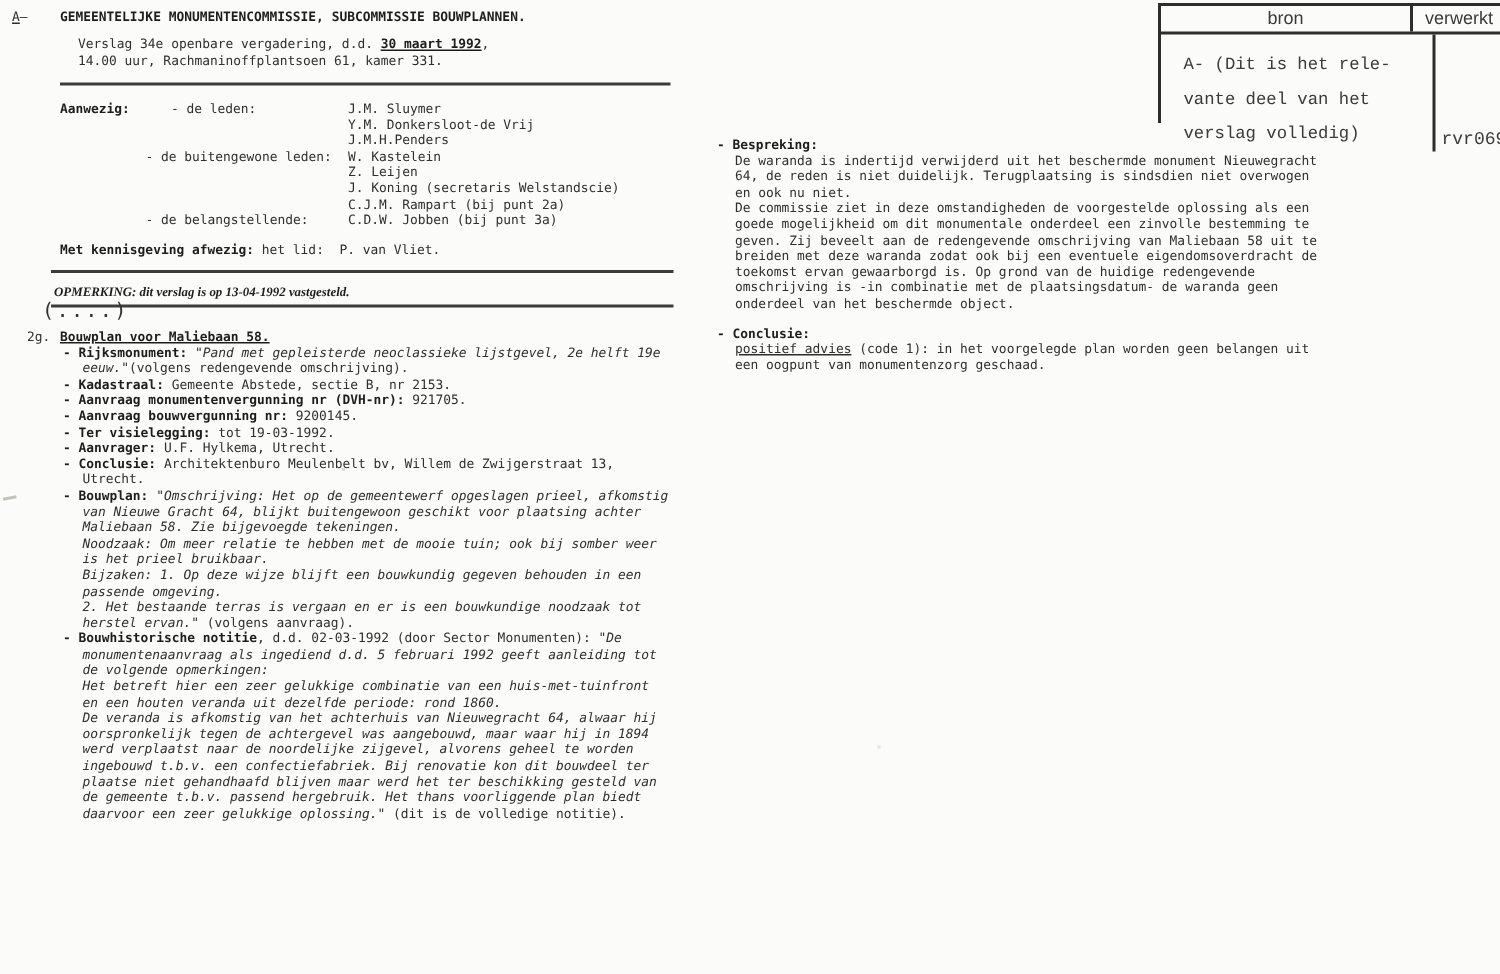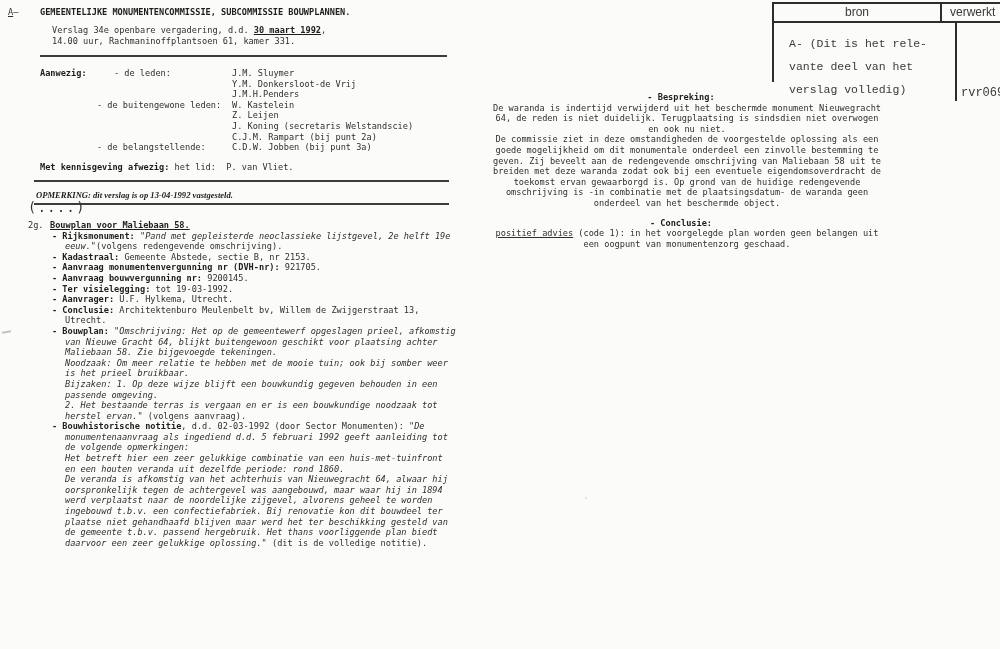--- a/index.html
+++ b/index.html
@@ -88,41 +88,41 @@
 </div>
 
 <div class="abs doc" style="left:40px;top:162px;"><span class="b">Met kennisgeving afwezig:</span><span class="prew"> het lid:  P. van Vliet.</span></div>
 
 <div class="abs remarkbox" style="left:34px;top:180px;">
   <span class="doc b i">OPMERKING: dit verslag is op 13-04-1992 vastgesteld.</span>
 </div>
 
 <div class="abs ellipsis" style="left:28px;top:199px;">(....)</div>
 
-<div class="abs doc" style="left:28px;top:220px;width:432px;">
+<div class="abs doc" style="left:18px;top:220px;width:432px;">
   <div><span class="num">2g.</span><span class="b u">Bouwplan voor Maliebaan 58.</span></div>
   <div class="items">
     <div class="item"><span class="b">- Rijksmonument: </span><span class="i">"Pand met gepleisterde neoclassieke lijstgevel, 2e helft 19e eeuw."</span><span>(volgens redengevende omschrijving).</span></div>
     <div class="item"><span class="b">- Kadastraal:</span><span class="prew"> Gemeente Abstede, sectie B, nr 2153.</span></div>
     <div class="item"><span class="b">- Aanvraag monumentenvergunning nr (DVH-nr):</span><span class="prew"> 921705.</span></div>
     <div class="item"><span class="b">- Aanvraag bouwvergunning nr:</span><span class="prew"> 9200145.</span></div>
     <div class="item"><span class="b">- Ter visielegging:</span><span class="prew"> tot 19-03-1992.</span></div>
     <div class="item"><span class="b">- Aanvrager:</span><span class="prew"> U.F. Hylkema, Utrecht.</span></div>
     <div class="item"><span class="b">- Conclusie:</span><span class="prew"> Architektenburo Meulenbelt bv, Willem de Zwijgerstraat 13, Utrecht.</span></div>
     <div class="item"><span class="b">- Bouwplan: </span><span class="i pre">"Omschrijving: Het op de gemeentewerf opgeslagen prieel, afkomstig van Nieuwe Gracht 64, blijkt buitengewoon geschikt voor plaatsing achter Maliebaan 58. Zie bijgevoegde tekeningen.
 Noodzaak: Om meer relatie te hebben met de mooie tuin; ook bij somber weer is het prieel bruikbaar.
 Bijzaken: 1. Op deze wijze blijft een bouwkundig gegeven behouden in een passende omgeving.
 2. Het bestaande terras is vergaan en er is een bouwkundige noodzaak tot herstel ervan."</span><span> (volgens aanvraag).</span></div>
     <div class="item"><span class="b">- Bouwhistorische notitie</span><span>, d.d. 02-03-1992 (door Sector Monumenten): </span><span class="i pre">"De monumentenaanvraag als ingediend d.d. 5 februari 1992 geeft aanleiding tot de volgende opmerkingen:
 Het betreft hier een zeer gelukkige combinatie van een huis-met-tuinfront en een houten veranda uit dezelfde periode: rond 1860.
 De veranda is afkomstig van het achterhuis van Nieuwegracht 64, alwaar hij oorspronkelijk tegen de achtergevel was aangebouwd, maar waar hij in 1894 werd verplaatst naar de noordelijke zijgevel, alvorens geheel te worden ingebouwd t.b.v. een confectiefabriek. Bij renovatie kon dit bouwdeel ter plaatse niet gehandhaafd blijven maar werd het ter beschikking gesteld van de gemeente t.b.v. passend hergebruik. Het thans voorliggende plan biedt daarvoor een zeer gelukkige oplossing."</span><span> (dit is de volledige notitie).</span></div>
   </div>
 </div>
 
-<div class="abs doc rcol" style="left:478px;top:92px;text-align:center;">
+<div class="abs doc rcol" style="left:478px;top:92px;">
   <div class="ritem">
     <div class="hang b">- Bespreking:</div>
     <div class="pre">De waranda is indertijd verwijderd uit het beschermde monument Nieuwegracht 64, de reden is niet duidelijk. Terugplaatsing is sindsdien niet overwogen en ook nu niet.
 De commissie ziet in deze omstandigheden de voorgestelde oplossing als een goede mogelijkheid om dit monumentale onderdeel een zinvolle bestemming te geven. Zij beveelt aan de redengevende omschrijving van Maliebaan 58 uit te breiden met deze waranda zodat ook bij een eventuele eigendomsoverdracht de toekomst ervan gewaarborgd is. Op grond van de huidige redengevende omschrijving is -in combinatie met de plaatsingsdatum- de waranda geen onderdeel van het beschermde object.</div>
   </div>
   <div class="ritem" style="margin-top:9px;">
     <div class="hang b">- Conclusie:</div>
     <div><span class="u">positief advies</span><span> (code 1): in het voorgelegde plan worden geen belangen uit een oogpunt van monumentenzorg geschaad.</span></div>
   </div>
 </div>

